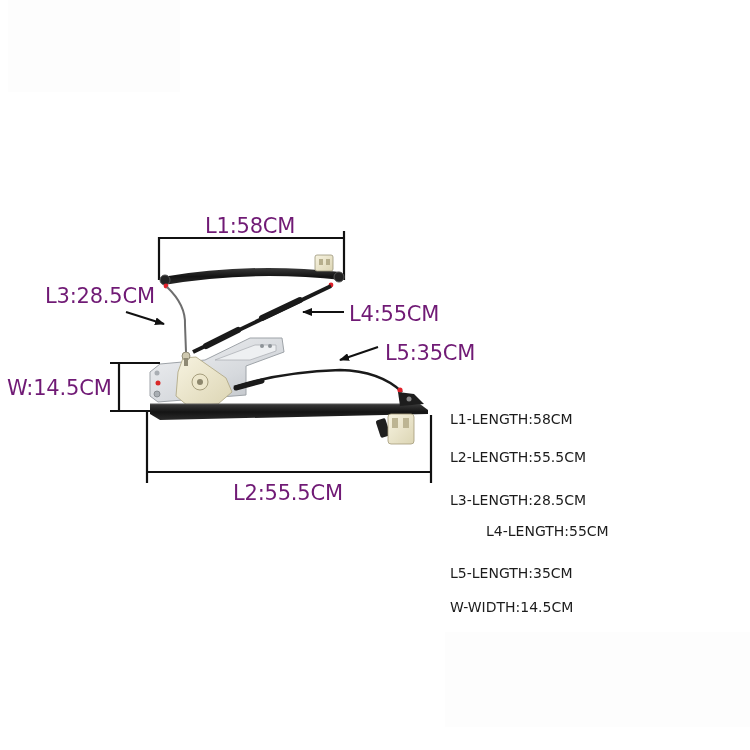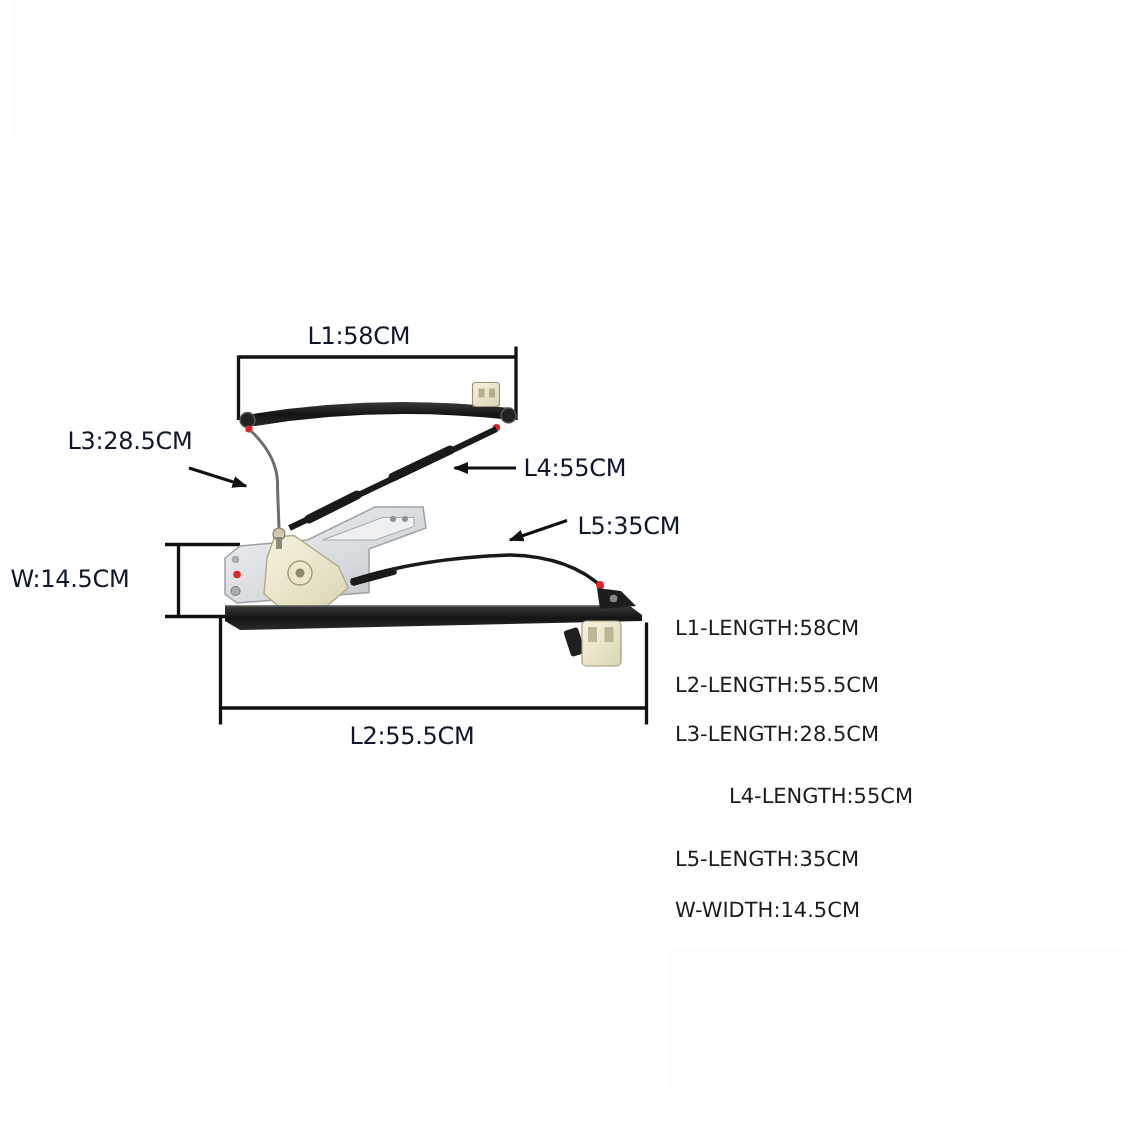--- a/index.html
+++ b/index.html
@@ -23,25 +23,25 @@
     #panel-bottom-right { left: 445px; top: 632px; width: 305px; height: 95px; }
 
     .diagram-svg {
       position: absolute;
       left: 0; top: 0;
       width: 750px; height: 750px;
     }
 
     .label {
       position: absolute;
-      font-size: 16px;
+      font-size: 21px;
       letter-spacing: -0.2px;
       white-space: nowrap;
       line-height: 1;
-      color: #0f172a;
+      color: #701a75;
     }
     #lbl-l1 { left: 205px; top: 216px; }
     #lbl-l3 { left: 45px;  top: 286px; }
     #lbl-l4 { left: 349px; top: 304px; }
     #lbl-l5 { left: 385px; top: 343px; }
     #lbl-w  { left: 7px;   top: 378px; }
     #lbl-l2 { left: 233px; top: 483px; }
 
     .spec-list {
       position: absolute;
@@ -173,17 +173,17 @@
 <div class="label" id="lbl-l1">L1:58CM</div>
 <div class="label" id="lbl-l3">L3:28.5CM</div>
 <div class="label" id="lbl-l4">L4:55CM</div>
 <div class="label" id="lbl-l5">L5:35CM</div>
 <div class="label" id="lbl-w">W:14.5CM</div>
 <div class="label" id="lbl-l2">L2:55.5CM</div>
 
 <ul class="spec-list">
   <li class="spec-item" style="top:0px;">L1-LENGTH:58CM</li>
   <li class="spec-item" style="top:38px;">L2-LENGTH:55.5CM</li>
-  <li class="spec-item" style="top:71px;">L3-LENGTH:28.5CM</li>
+  <li class="spec-item" style="top:81px;">L3-LENGTH:28.5CM</li>
   <li class="spec-item" style="top:112px;margin-left:36px;">L4-LENGTH:55CM</li>
   <li class="spec-item" style="top:154px;">L5-LENGTH:35CM</li>
   <li class="spec-item" style="top:188px;text-align:center;">W-WIDTH:14.5CM</li>
 </ul>
 
 </body></html>

